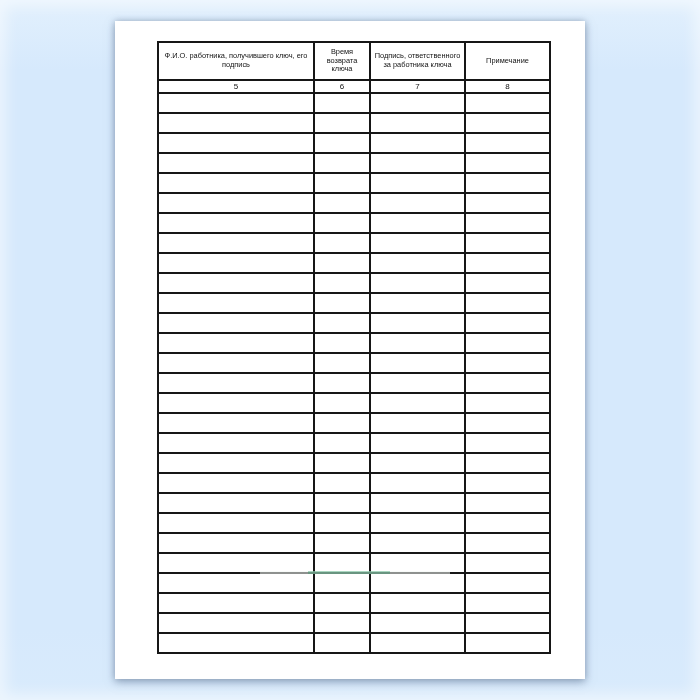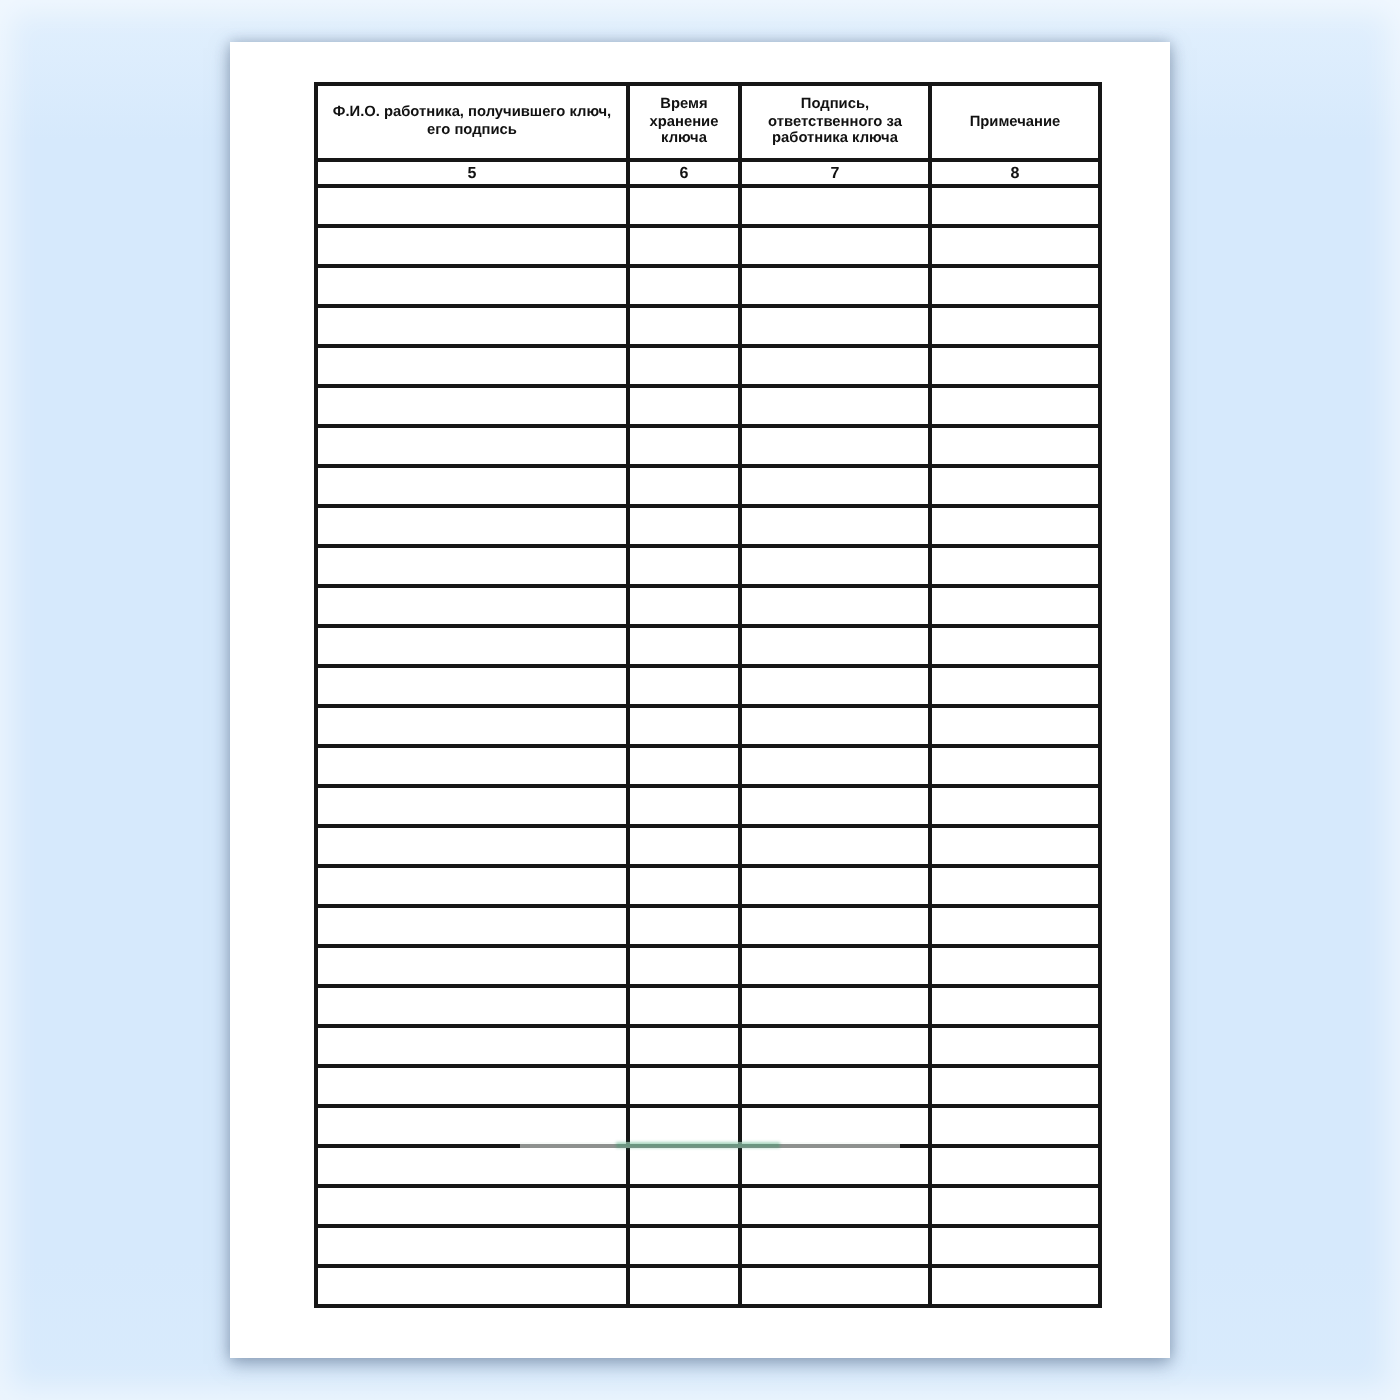--- a/index.html
+++ b/index.html
@@ -26,21 +26,20 @@
     background: #ffffff;
     box-shadow: 0 3px 9px rgba(96,118,148,0.55), 0 0 6px rgba(96,118,148,0.38);
   }
   table.keytable {
     position: absolute;
     left: 42px;
     top: 20px;
     width: 392px;
     border-collapse: collapse;
     table-layout: fixed;
-    font-weight: bold;
   }
   table.keytable td {
     border: 2px solid var(--grid);
     padding: 1px 2px;
     text-align: center;
     vertical-align: middle;
     color: #121212;
     overflow: hidden;
   }
   col.c1 { width: 156px; }
@@ -89,21 +88,21 @@
     <table class="keytable">
       <colgroup>
         <col class="c1">
           <col class="c2">
           <col class="c3">
           <col class="c4">
       </colgroup>
       <thead>
         <tr class="header-row">
           <td>Ф.И.О. работника, получившего ключ, его подпись</td>
-          <td>Время хранение ключа</td>
+          <td>Время возврата ключа</td>
           <td>Подпись, ответственного за работника ключа</td>
           <td>Примечание</td>
         </tr>
         <tr class="number-row">
           <td>5</td>
           <td>6</td>
           <td>7</td>
           <td>8</td>
         </tr>
       </thead>

